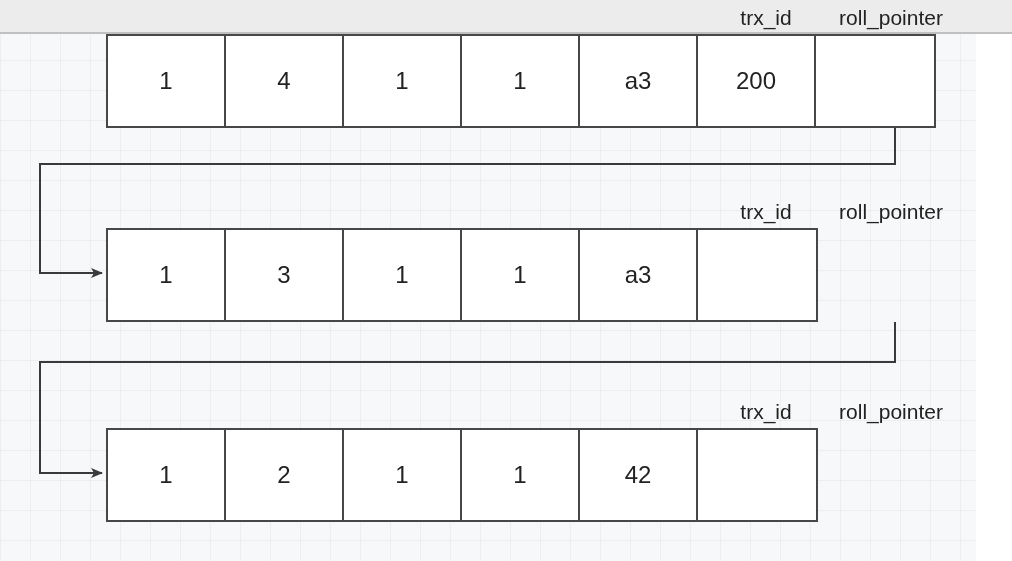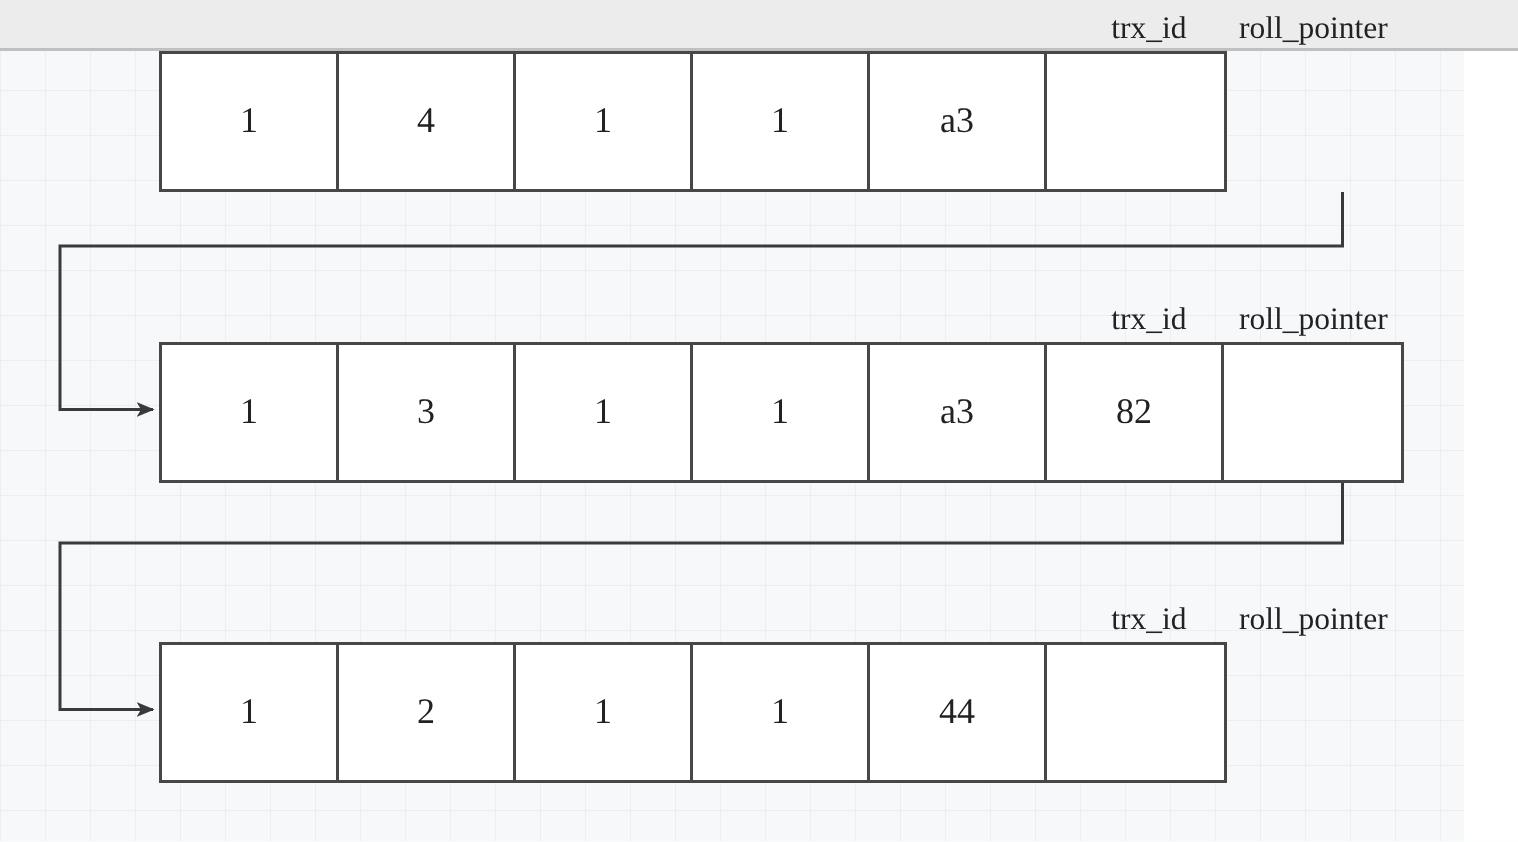--- a/index.html
+++ b/index.html
@@ -13,21 +13,20 @@
   }
   .canvas {
     position: relative;
     width: 976px;
     height: 561px;
     background-color: #f7f8f9;
     background-image:
       linear-gradient(to right, rgba(0,0,0,0.04) 1px, transparent 1px),
       linear-gradient(to bottom, rgba(0,0,0,0.04) 1px, transparent 1px);
     background-size: 30px 30px;
-    font-family: Liberation Serif, serif;
   }
   .top-strip {
     position: absolute;
     left: 0; top: 0;
     width: 1012px;
     height: 34px;
     background: #ececec;
   }
   .top-strip::after {
     content: "";
@@ -42,21 +41,21 @@
   .header-group {
     position: absolute;
     top: -28px;
     left: 600px;
     width: 250px;
     display: flex;
     font-size: 21px;
     color: #222;
   }
   .header-group .h-trx { width: 120px; text-align: center; }
-  .header-group .h-roll { width: 130px; text-align: left; }
+  .header-group .h-roll { width: 130px; text-align: center; }
   .row {
     display: flex;
     background: #ffffff;
     border: 2px solid #474747;
   }
   .cell {
     width: 118px;
     height: 90px;
     border-right: 2px solid #474747;
     display: flex;
@@ -94,51 +93,51 @@
     <div class="header-group">
       <span class="h-trx">trx_id</span>
       <span class="h-roll">roll_pointer</span>
     </div>
     <div class="row">
       <div class="cell">1</div>
       <div class="cell">4</div>
       <div class="cell">1</div>
       <div class="cell">1</div>
       <div class="cell">a3</div>
+      <div class="cell">200</div>
       <div class="cell"></div>
     </div>
   </div>
 
   <div class="row-wrap" style="left:106px; top:228px;">
     <div class="header-group">
       <span class="h-trx">trx_id</span>
       <span class="h-roll">roll_pointer</span>
     </div>
     <div class="row">
       <div class="cell">1</div>
       <div class="cell">3</div>
       <div class="cell">1</div>
       <div class="cell">1</div>
       <div class="cell">a3</div>
-      <div class="cell">82</div>
       <div class="cell"></div>
     </div>
   </div>
 
   <div class="row-wrap" style="left:106px; top:428px;">
     <div class="header-group">
       <span class="h-trx">trx_id</span>
       <span class="h-roll">roll_pointer</span>
     </div>
     <div class="row">
       <div class="cell">1</div>
       <div class="cell">2</div>
       <div class="cell">1</div>
       <div class="cell">1</div>
-      <div class="cell">44</div>
+      <div class="cell">42</div>
       <div class="cell"></div>
     </div>
   </div>
 
   <svg class="svg-overlay" viewBox="0 0 1012 561">
     <defs>
       <marker id="arrowhead" markerWidth="12" markerHeight="10" refX="11" refY="5" orient="auto" markerUnits="userSpaceOnUse">
         <path d="M0,0 L12,5 L0,10 L3,5 Z" fill="#3a3a3a"></path>
       </marker>
     </defs>

